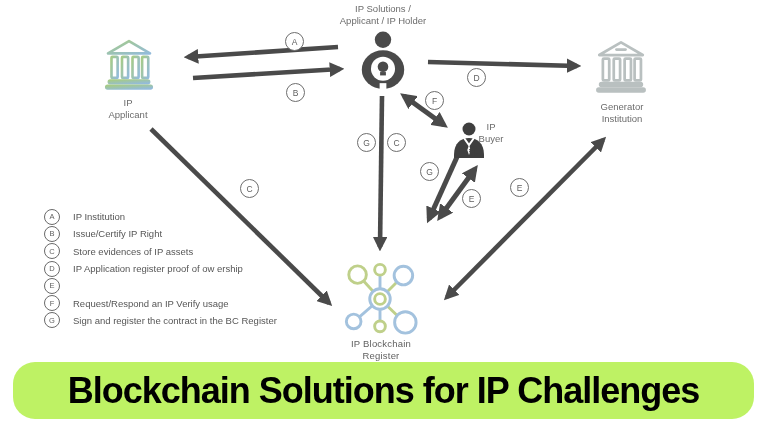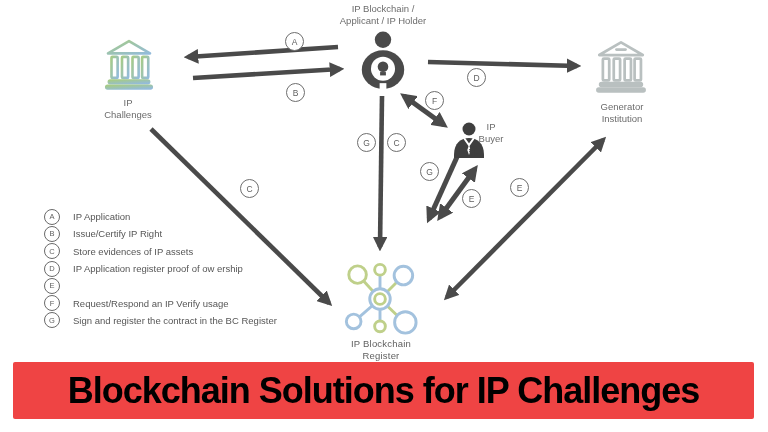--- a/index.html
+++ b/index.html
@@ -15,22 +15,22 @@
   .reg-label{left:328px;top:338px;width:106px;font-weight:normal;color:#616161;letter-spacing:.2px;}
   .euro{position:absolute;left:469px;top:142px;z-index:3;font-size:15px;font-weight:bold;color:#3f3f3f;}
   .elab{position:absolute;z-index:3;width:17px;height:17px;border-radius:50%;background:#fff;
         border:1.2px solid #6e6e6e;color:#5f5f5f;font-size:8.5px;font-weight:500;
         display:flex;align-items:center;justify-content:center;}
   .legend{position:absolute;left:44px;top:208px;z-index:2;}
   .lg-row{display:flex;align-items:center;height:17.3px;}
   .lg-circ{width:14px;height:14px;border-radius:50%;border:1.2px solid #6a6a6a;color:#5f5f5f;
            font-size:7.5px;display:flex;align-items:center;justify-content:center;flex:0 0 auto;}
   .lg-text{margin-left:13px;font-size:9.5px;color:#565656;white-space:nowrap;}
-  .banner{position:absolute;left:13px;top:362px;width:741px;height:57px;background:#ef4444;
-          border-radius:2px;z-index:5;display:flex;align-items:center;justify-content:center;}
+  .banner{position:absolute;left:13px;top:362px;width:741px;height:57px;background:#bef264;
+          border-radius:22px;z-index:5;display:flex;align-items:center;justify-content:center;}
   .banner span{font-size:36px;font-weight:bold;color:#000;letter-spacing:-1px;white-space:nowrap;}
 </style>
 </head>
 <body>
 
 <div class="stage">
 
   <svg class="edges" width="768" height="432" viewBox="0 0 768 432">
     <defs>
       <marker id="ah" viewBox="0 0 10 10" refX="7" refY="5" markerWidth="3.2" markerHeight="3.2" orient="auto-start-reverse">
@@ -48,21 +48,21 @@
       <line x1="382" y1="96" x2="380" y2="247" marker-end="url(#ah)"></line>
       <line x1="151" y1="129" x2="329" y2="303" marker-end="url(#ah)"></line>
       <line x1="404" y1="96" x2="444" y2="125" stroke-width="5" marker-start="url(#ah)" marker-end="url(#ah)"></line>
       <line x1="457" y1="157" x2="429" y2="219" stroke-width="5" marker-end="url(#ah)"></line>
       <line x1="440" y1="217" x2="475" y2="169" stroke-width="5" marker-start="url(#ah)" marker-end="url(#ah)"></line>
       <line x1="447" y1="297" x2="603" y2="140" marker-start="url(#ah)" marker-end="url(#ah)"></line>
     </g>
   </svg>
 
   <div class="node-label gen-label">
-    <div>IP Blockchain /</div>
+    <div>IP Solutions /</div>
     <div>Applicant / IP Holder</div>
   </div>
   <svg class="icon" style="left:356px;top:30px;" width="54" height="60" viewBox="0 0 56 62">
     <circle cx="28" cy="10" r="8.5" fill="#4a4a4a"></circle>
     <ellipse cx="28" cy="41" rx="22" ry="20" fill="#4a4a4a"></ellipse>
     <circle cx="28" cy="40" r="12.5" fill="#ffffff"></circle>
     <rect x="24.5" y="55" width="7" height="8" fill="#ffffff"></rect>
     <circle cx="28" cy="38" r="5.5" fill="#4a4a4a"></circle>
     <rect x="25" y="43.5" width="6" height="3.5" fill="#4a4a4a"></rect>
   </svg>
@@ -80,21 +80,21 @@
       <rect x="12" y="25" width="7" height="24" rx="1"></rect>
       <rect x="24" y="25" width="7" height="24" rx="1"></rect>
       <rect x="36" y="25" width="7" height="24" rx="1"></rect>
       <rect x="47" y="25" width="7" height="24" rx="1"></rect>
       <rect x="9" y="52" width="46" height="3" rx="1.5"></rect>
       <rect x="6" y="58" width="52" height="3" rx="1.5"></rect>
     </g>
   </svg>
   <div class="node-label auth-label">
     <div>IP</div>
-    <div>Challenges</div>
+    <div>Applicant</div>
   </div>
 
   <svg class="icon" style="left:592px;top:36px;" width="58" height="58" viewBox="0 0 64 64">
     <g fill="none" stroke="#b9c0c0" stroke-width="3" stroke-linejoin="round" stroke-linecap="round">
       <path d="M8,21 L32,7 L56,21 Z"></path>
       <line x1="27" y1="15" x2="37" y2="15"></line>
       <rect x="12" y="25" width="7" height="24" rx="1"></rect>
       <rect x="24" y="25" width="7" height="24" rx="1"></rect>
       <rect x="36" y="25" width="7" height="24" rx="1"></rect>
       <rect x="47" y="25" width="7" height="24" rx="1"></rect>
@@ -149,21 +149,21 @@
   <span class="elab" style="left:357px;top:133px;">G</span>
   <span class="elab" style="left:387px;top:133px;">C</span>
   <span class="elab" style="left:240px;top:179px;">C</span>
   <span class="elab" style="left:420px;top:162px;">G</span>
   <span class="elab" style="left:462px;top:189px;">E</span>
   <span class="elab" style="left:510px;top:178px;">E</span>
 
   <div class="legend">
     <div class="lg-row">
       <span class="lg-circ">A</span>
-      <span class="lg-text">IP Application</span>
+      <span class="lg-text">IP Institution</span>
     </div>
     <div class="lg-row">
       <span class="lg-circ">B</span>
       <span class="lg-text">Issue/Certify IP Right</span>
     </div>
     <div class="lg-row">
       <span class="lg-circ">C</span>
       <span class="lg-text">Store evidences of IP assets</span>
     </div>
     <div class="lg-row">

